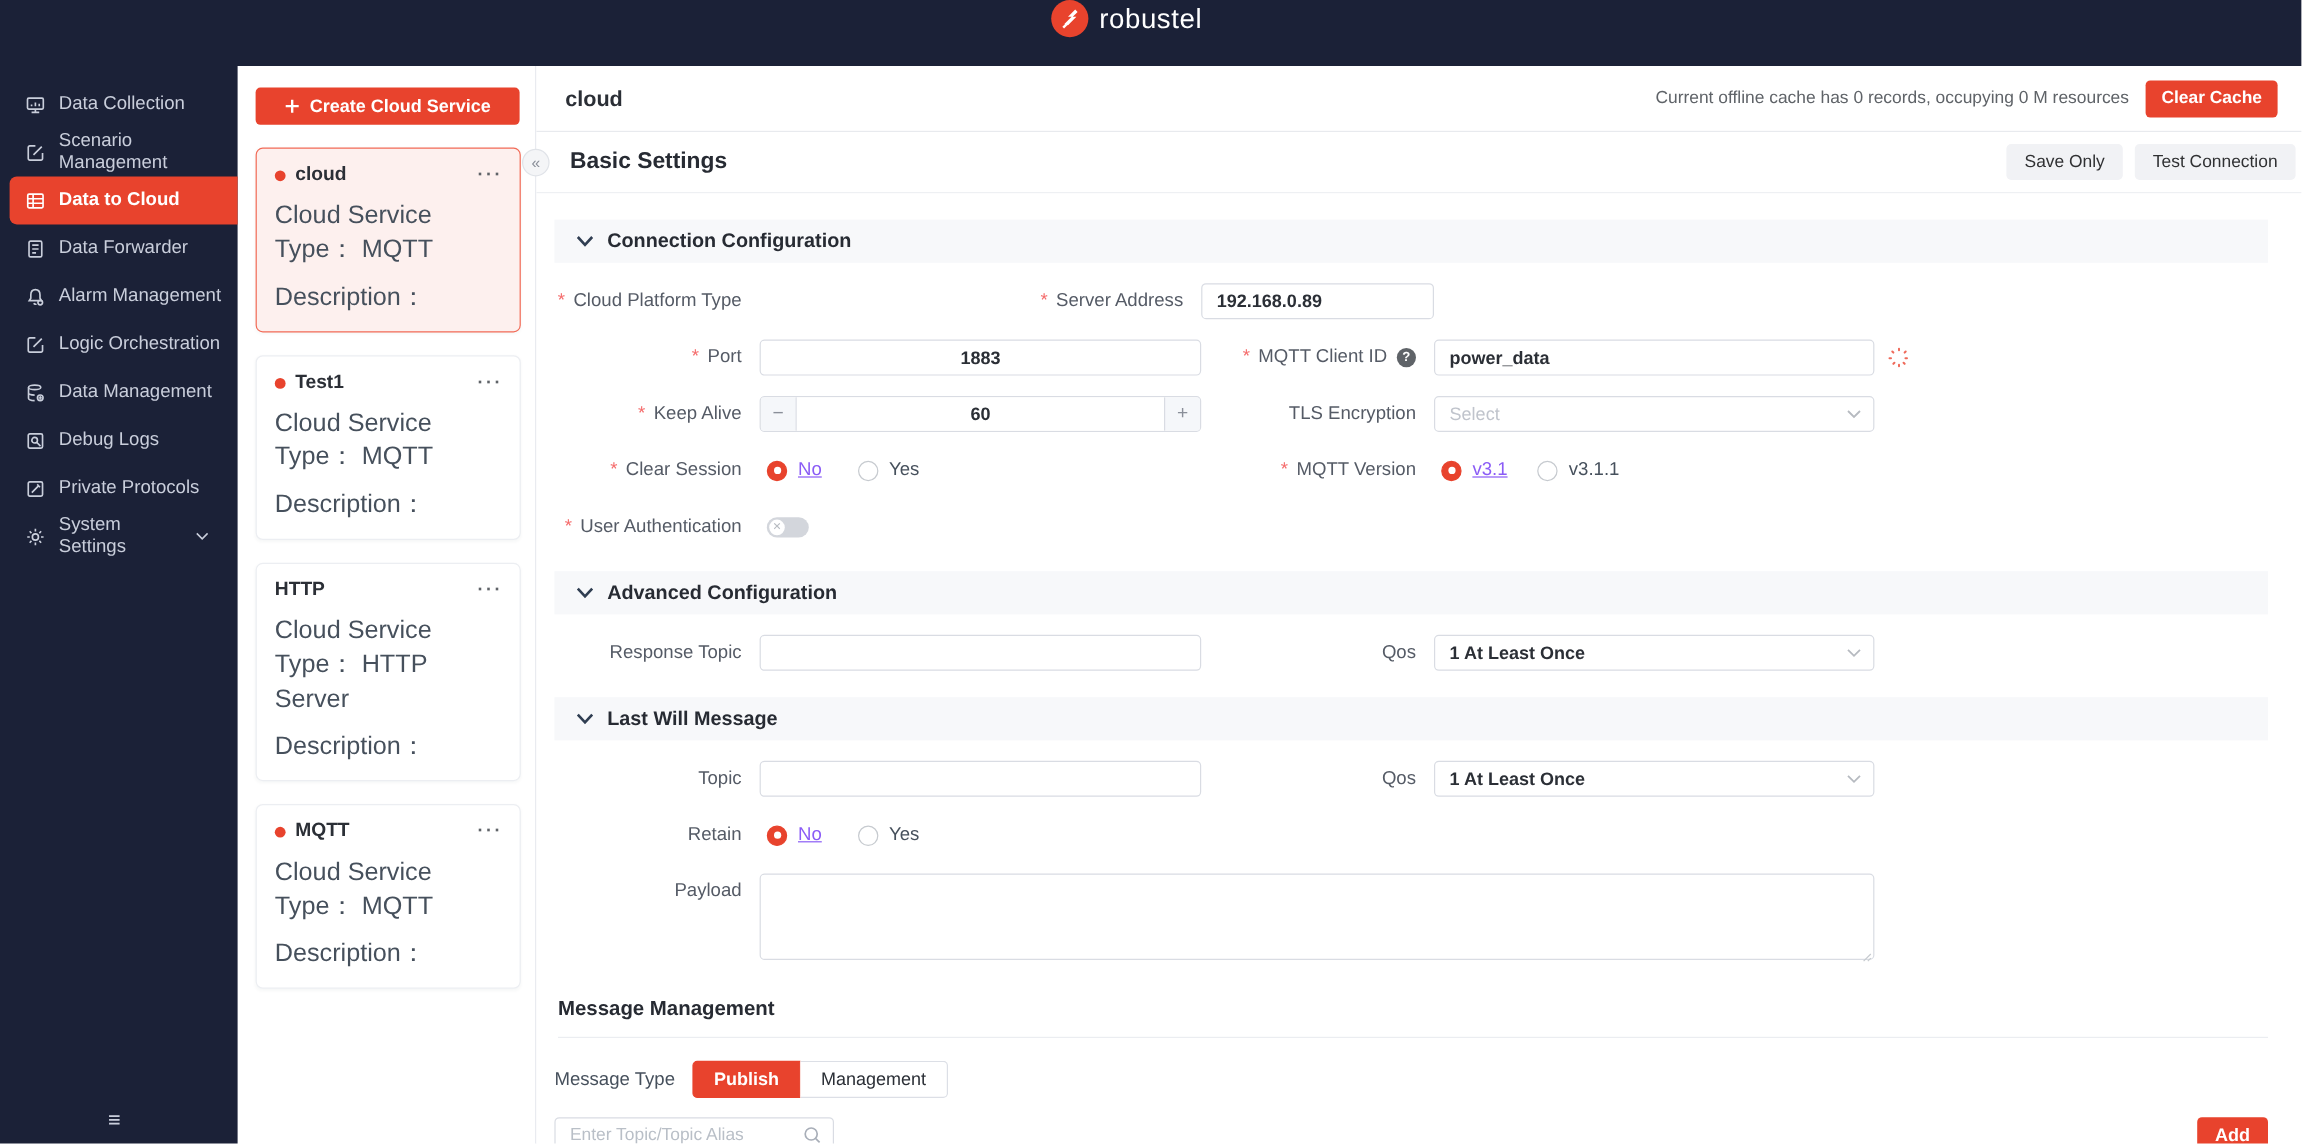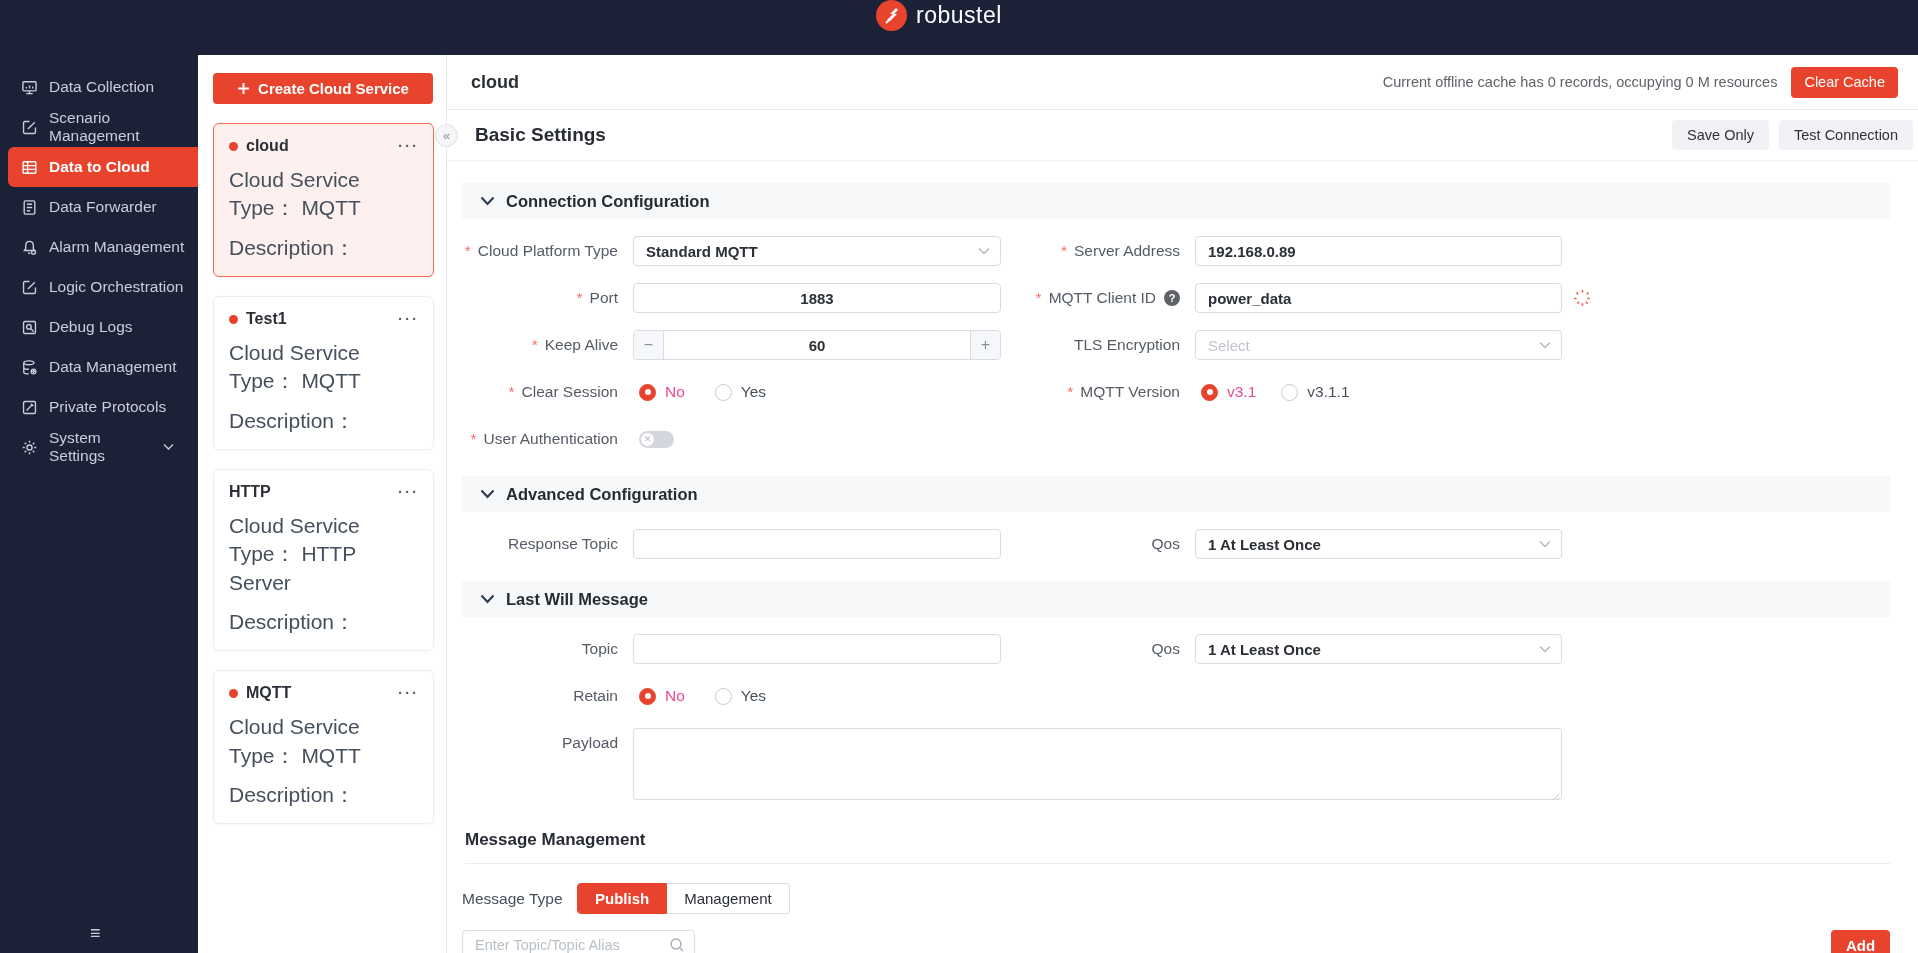--- a/index.html
+++ b/index.html
@@ -38,21 +38,21 @@
   .dot { width:9px; height:9px; border-radius:50%; background:#e8432d; margin-right:8px; flex:none; }
   .card-name { font-size:16px; font-weight:bold; color:#2b2f36; }
   .card-more { margin-left:auto; color:#5f6368; font-size:15px; font-weight:bold; letter-spacing:2px; cursor:pointer; line-height:10px; }
   .card-line { margin-top:11px; font-size:21px; color:#46505c; line-height:1.35; }
 
   
   .main { flex:1; position:relative; background:#fff; min-width:0; }
   .page-head { height:55px; display:flex; align-items:center; padding:0 20px 0 24px; border-bottom:1px solid #e8eaee; }
   .page-title { font-size:18px; font-weight:600; color:#2b2f36; }
   .cache-text { margin-left:auto; font-size:14.5px; color:#5f6368; }
-  .btn-red { height:31px; background:#e8432d; color:#fff; border:none; border-radius:4px; font-size:14.5px; font-weight:normal; padding:0 13px; margin-left:14px; cursor:pointer; font-family:inherit; }
+  .btn-red { height:31px; background:#e8432d; color:#fff; border:none; border-radius:4px; font-size:14.5px; font-weight:bold; padding:0 13px; margin-left:14px; cursor:pointer; font-family:inherit; }
   .toolbar { height:51px; display:flex; align-items:center; padding:0 5px 0 28px; position:relative; border-bottom:1px solid #eef0f3; }
   .collapse-btn { position:absolute; left:-12px; top:14px; width:23px; height:23px; border-radius:50%; background:#f4f5f7; border:1px solid #e0e3e8; color:#8a8f99; font-size:13px; display:flex; align-items:center; justify-content:center; cursor:pointer; }
   .tb-title { font-size:19px; font-weight:bold; color:#272b33; }
   .btn-gray { height:30px; background:#f1f2f5; color:#303133; border:none; border-radius:4px; font-size:14.5px; padding:0 15px; margin-left:10px; cursor:pointer; font-family:inherit; }
   .tb-btns { margin-left:auto; display:flex; }
 
   .content { padding:0 28px 0 15px; }
   .band { height:36px; background:#f7f8fa; display:flex; align-items:center; gap:11px; padding-left:18px; margin-top:22px; cursor:pointer; }
   .band-title { font-size:16.5px; font-weight:bold; color:#272b33; }
   .plain-head { margin-top:26px; padding-left:3px; }
@@ -78,21 +78,21 @@
   .step-btn { width:30px; background:#f5f7fa; color:#8a8f99; display:flex; align-items:center; justify-content:center; font-size:16px; cursor:pointer; flex:none; }
   .step-btn.minus { border-right:1px solid #d9dce3; }
   .step-btn.plus { border-left:1px solid #d9dce3; }
   .step-val { flex:1; border:none; text-align:center; font-size:15px; font-weight:600; color:#2b2f36; outline:none; font-family:inherit; }
 
   .radios { display:flex; align-items:center; gap:30px; padding-left:6px; }
   .radio { display:flex; align-items:center; gap:9px; font-size:15.5px; color:#46505c; cursor:pointer; }
   .rdot { width:17px; height:17px; border-radius:50%; border:1.5px solid #c6cacf; background:#fff; position:relative; flex:none; }
   .radio.on .rdot { background:#e8432d; border-color:#e8432d; }
   .radio.on .rdot:after { content:""; position:absolute; width:6px; height:6px; background:#fff; border-radius:50%; left:50%; top:50%; transform:translate(-50%,-50%); }
-  .radio.on .rlab { color:#ec4899; }
+  .radio.on .rlab { color:#8b5cf6;text-decoration:underline; }
 
   .toggle { width:35px; height:17px; border-radius:9px; background:#d3d6dc; position:relative; margin-left:6px; cursor:pointer; }
   .toggle .knob { position:absolute; left:2px; top:2px; width:13px; height:13px; background:#fff; border-radius:50%; color:#b6bac0; font-size:9px; display:flex; align-items:center; justify-content:center; }
 
   .payload-row { align-items:start; }
   .payload-row .flabel { padding-top:6px; }
   .textarea { grid-column:2 / 5; height:72px; border:1px solid #d9dce3; border-radius:4px; position:relative; resize:none; width:100%; font-family:inherit; font-size:15px; padding:6px 10px; outline:none; color:#2b2f36; }
   .ta-wrap { grid-column:2 / 5; position:relative; }
   .ta-grip { position:absolute; right:2px; bottom:3px; pointer-events:none; }
 
@@ -186,34 +186,34 @@
     </div>
     <div class="side-item">
       <svg width="17" height="17" viewBox="0 0 16 16" fill="none" stroke="currentColor" stroke-width="1.3">
           <path d="M13.6 8 v4.4 a1.2 1.2 0 0 1 -1.2 1.2 H3.6 a1.2 1.2 0 0 1 -1.2 -1.2 V3.6 a1.2 1.2 0 0 1 1.2 -1.2 H8"></path>
           <path d="M6.5 9.5 L13 3"></path>
         </svg>
       <span>Logic Orchestration</span>
     </div>
     <div class="side-item">
       <svg width="17" height="17" viewBox="0 0 16 16" fill="none" stroke="currentColor" stroke-width="1.3">
-          <rect x="2.4" y="2.4" width="11.2" height="11.2" rx="1.2"></rect>
-          <circle cx="7.4" cy="7.4" r="2.2"></circle>
-          <path d="M9 9 L12 12"></path>
-        </svg>
-      <span>Debug Logs</span>
-    </div>
-    <div class="side-item">
-      <svg width="17" height="17" viewBox="0 0 16 16" fill="none" stroke="currentColor" stroke-width="1.3">
           <ellipse cx="7.4" cy="3.6" rx="4.8" ry="1.8"></ellipse>
           <path d="M2.6 3.6 v8.6 c0 1 2.1 1.8 4.8 1.8 M2.6 7.9 c0 1 2.1 1.8 4.8 1.8"></path>
           <circle cx="11.8" cy="11.8" r="2.2"></circle>
           <path d="M11.8 10.4 v2.8 M10.4 11.8 h2.8" stroke-width="1"></path>
         </svg>
       <span>Data Management</span>
+    </div>
+    <div class="side-item">
+      <svg width="17" height="17" viewBox="0 0 16 16" fill="none" stroke="currentColor" stroke-width="1.3">
+          <rect x="2.4" y="2.4" width="11.2" height="11.2" rx="1.2"></rect>
+          <circle cx="7.4" cy="7.4" r="2.2"></circle>
+          <path d="M9 9 L12 12"></path>
+        </svg>
+      <span>Debug Logs</span>
     </div>
     <div class="side-item">
       <svg width="17" height="17" viewBox="0 0 16 16" fill="none" stroke="currentColor" stroke-width="1.3">
           <rect x="2.4" y="2.4" width="11.2" height="11.2" rx="1.2"></rect>
           <path d="M5.2 10.8 L10.8 5.2 M9.4 4.4 l2.2 2.2"></path>
         </svg>
       <span>Private Protocols</span>
     </div>
     <div class="side-item">
       <svg width="17" height="17" viewBox="0 0 16 16" fill="none" stroke="currentColor" stroke-width="1.3">
@@ -299,26 +299,20 @@
             <path d="M1.5 1.5 L7.5 8 L13.5 1.5"></path>
           </svg>
         <span class="band-title">Connection Configuration</span>
       </div>
 
       <div class="frow">
         <div class="flabel">
             <span class="req">*</span>
             <span>Cloud Platform Type</span>
           </div>
-        <div class="sel">
-          <span class="sval">Standard MQTT</span>
-          <svg width="12" height="8" viewBox="0 0 12 8" fill="none" stroke="#b6bac0" stroke-width="1.5">
-              <path d="M1 1.5 L6 6.5 L11 1.5"></path>
-            </svg>
-        </div>
         <div class="flabel">
             <span class="req">*</span>
             <span>Server Address</span>
           </div>
         <div class="fwrap">
             <input class="ipt" value="192.168.0.89" style="">
           </div>
       </div>
 
       <div class="frow">

